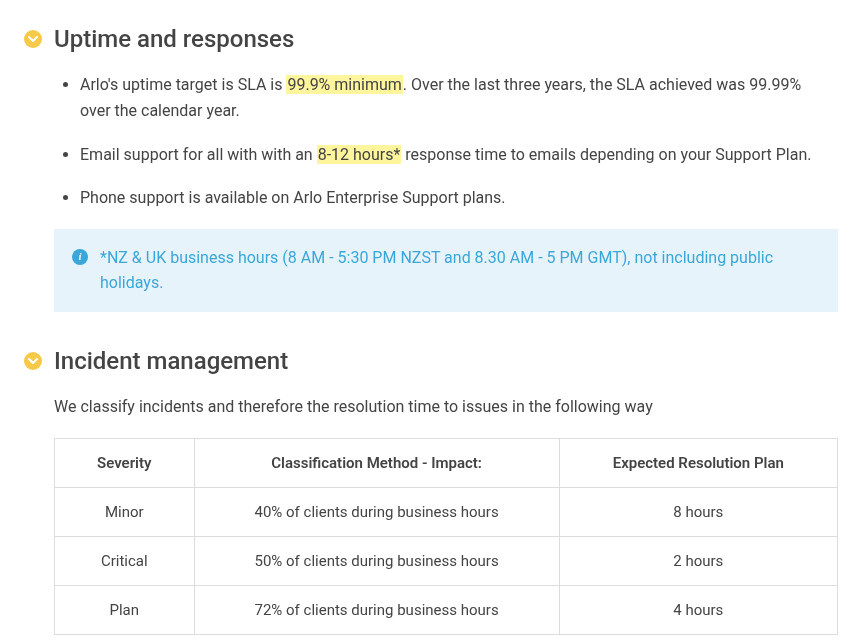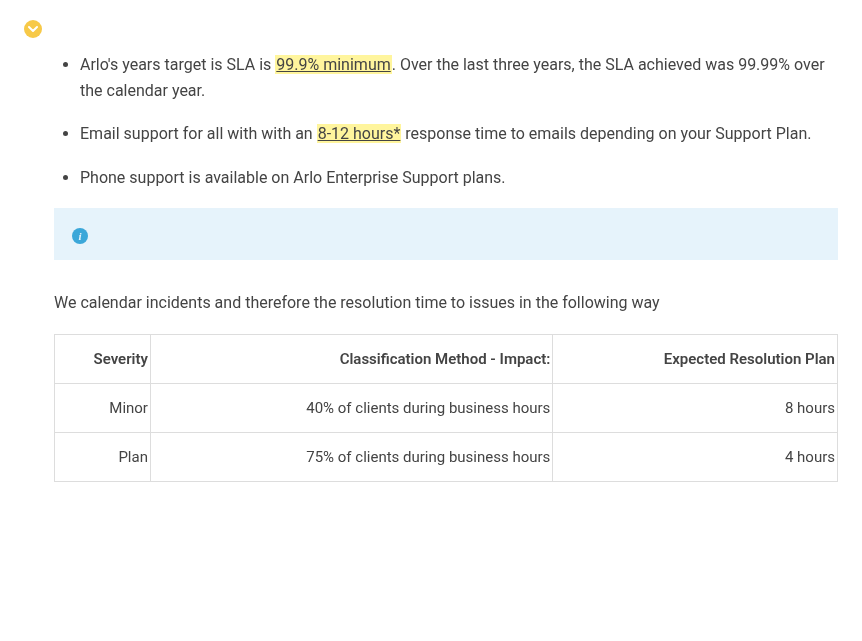--- a/index.html
+++ b/index.html
@@ -43,21 +43,20 @@
   }
   ul.bullets li {
     margin-bottom: 18px;
     padding-right: 12px;
     color: #444;
   }
   ul.bullets li:last-child { margin-bottom: 18px; }
   .hl {
     background: #fff59d;
     padding: 0 1px;
-    text-decoration: underline;
   }
   .note-box {
     background: #e6f3fb;
     margin-left: 30px;
     margin-right: 0;
     padding: 16px 18px 16px 18px;
     color: #3ba7d9;
     display: flex;
     gap: 12px;
     align-items: flex-start;
@@ -85,76 +84,91 @@
   }
   table.tbl {
     width: calc(100% - 30px);
     margin-left: 30px;
     border-collapse: collapse;
     font-size: 15px;
     color: #444;
   }
   table.tbl th, table.tbl td {
     border: 1px solid #ddd;
-    padding: 12px 2px;
-    text-align: right;
+    padding: 12px 31px;
+    text-align: center;
     vertical-align: middle;
   }
   table.tbl th {
     font-weight: 600;
     background: #fff;
   }
 </style>
 </head>
 <body>
 
 <div class="section">
   <div class="section-header">
     <span class="chevron-circle">
       <svg width="10" height="10" viewBox="0 0 10 10">
           <path d="M1 3 L5 7 L9 3" fill="none" stroke="#fff" stroke-width="2" stroke-linecap="round" stroke-linejoin="round"></path>
         </svg>
     </span>
+    <h2 class="section-title">Uptime and responses</h2>
   </div>
 
   <ul class="bullets">
     <li>
-      <span>Arlo's years target is SLA is </span><span class="hl">99.9% minimum</span><span>. Over the last three years, the SLA achieved was 99.99% over the calendar year.</span>
+      <span>Arlo's uptime target is SLA is </span><span class="hl">99.9% minimum</span><span>. Over the last three years, the SLA achieved was 99.99% over the calendar year.</span>
     </li>
     <li>
       <span>Email support for all with with an </span><span class="hl">8-12 hours*</span><span> response time to emails depending on your Support Plan.</span>
     </li>
     <li>
       <span>Phone support is available on Arlo Enterprise Support plans.</span>
     </li>
   </ul>
 
   <div class="note-box">
     <span class="info-icon">i</span>
+    <span class="note-text">*NZ &amp; UK business hours (8 AM - 5:30 PM NZST and 8.30 AM - 5 PM  GMT), not including public holidays.</span>
   </div>
 </div>
 
 <div class="section">
+  <div class="section-header">
+    <span class="chevron-circle">
+      <svg width="10" height="10" viewBox="0 0 10 10">
+          <path d="M1 3 L5 7 L9 3" fill="none" stroke="#fff" stroke-width="2" stroke-linecap="round" stroke-linejoin="round"></path>
+        </svg>
+    </span>
+    <h2 class="section-title">Incident management</h2>
+  </div>
 
-  <p class="intro">We calendar incidents and therefore the resolution time to issues in the following way</p>
+  <p class="intro">We classify incidents and therefore the resolution time to issues in the following way</p>
 
   <table class="tbl">
     <thead>
       <tr>
         <th>Severity</th>
         <th>Classification Method - Impact:</th>
         <th>Expected Resolution Plan</th>
       </tr>
     </thead>
     <tbody>
       <tr>
         <td>Minor</td>
         <td>40% of clients during business hours</td>
         <td>8 hours</td>
       </tr>
       <tr>
+        <td>Critical</td>
+        <td>50% of clients during business hours</td>
+        <td>2 hours</td>
+      </tr>
+      <tr>
         <td>Plan</td>
-        <td>75% of clients during business hours</td>
+        <td>72% of clients during business hours</td>
         <td>4 hours</td>
       </tr>
     </tbody>
   </table>
 </div>
 
 </body></html>

